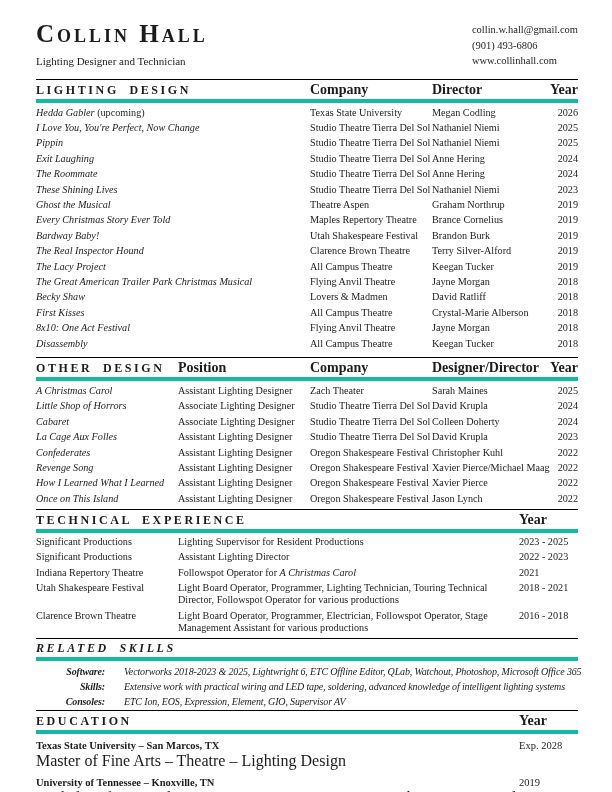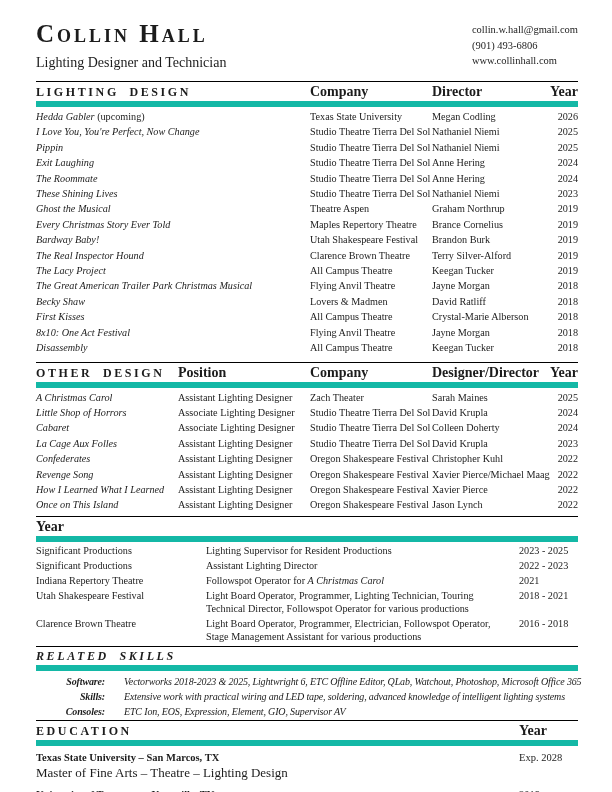--- a/index.html
+++ b/index.html
@@ -5,55 +5,55 @@
   * { margin:0; padding:0; box-sizing:border-box; }
   html,body { background:#888; }
   .page {
     width:612px; height:792px; margin:0 auto; background:#ffffff;
     font-family:"Liberation Serif","DejaVu Serif",serif;
     color:#1c1c1c; padding:20px 34px 0 36px; overflow:hidden; position:relative;
   }
   
   .top { display:flex; justify-content:space-between; align-items:flex-start; }
   .name { font-size:25px; font-weight:bold; font-variant:small-caps; letter-spacing:3px; line-height:28px; }
-  .subtitle { font-size:14px; margin-top:7px; }
+  .subtitle { font-size:11px; margin-top:7px; }
   .contact { font-size:10.5px; line-height:15.5px; padding-top:2px; }
   
   .sec { margin-top:6px; }
   .sec-head {
-    border-top:1px solid #000; border-bottom:6px solid #14b8a6;
+    border-top:1px solid #000; border-bottom:4px solid #14b8a6;
     padding:2px 0 1px 0; align-items:baseline;
   }
   .sec-title { font-size:12px; font-weight:bold; letter-spacing:2.6px; word-spacing:5px; }
   .col-h { font-size:14px; font-weight:bold; }
   
   .grid-ld { display:grid; grid-template-columns:274px 122px minmax(0,1fr) 44px; }
   .grid-od { display:grid; grid-template-columns:142px 132px 122px minmax(0,1fr) 44px; }
   .grid-te { display:grid; grid-template-columns:142px minmax(0,1fr) 59px; }
   .grid-ed { display:grid; grid-template-columns:minmax(0,1fr) 59px; }
   .rows { padding-top:2px; }
   .row { font-size:10.2px; line-height:15.4px; }
   .cell { white-space:nowrap; overflow:visible; }
   .year { text-align:right; white-space:nowrap; }
   .year-left { text-align:left; }
   .it { font-style:italic; }
   
   .te-row { font-size:10.2px; line-height:12.6px; margin-bottom:2.6px; }
-  .te-row .wrap { white-space:normal; padding-right:8px;margin-left:28px; }
+  .te-row .wrap { white-space:normal; padding-right:8px; }
   .rows-te { padding-top:3px; }
   
   .grid-rs { display:grid; grid-template-columns:69px minmax(0,1fr); column-gap:19px; }
   .rs-row { font-size:10px; line-height:13px; margin-bottom:2px; letter-spacing:-0.15px; }
   .rs-label { font-weight:bold; text-align:right; white-space:nowrap; }
   .rs-text { white-space:nowrap; }
   .rows-rs { padding-top:4px; }
   
   .edu-entry { margin-bottom:9px; }
   .edu-inst { font-weight:bold; font-size:10.5px; line-height:14px; white-space:nowrap; }
-  .edu-degree { font-size:13px; line-height:13px; margin-top:1px; }
+  .edu-degree { font-size:16px; line-height:13px; margin-top:1px; }
   .rows-ed { padding-top:5px; }
   .sec-ld { margin-top:10px; }
   .sec-te { margin-top:3px; }
   .sec-rs { margin-top:3px;font-style:italic; }
   .sec-ed { margin-top:2px; }
 </style>
 </head>
 <body>
 
 <div class="page">
@@ -264,20 +264,21 @@
           <div class="cell">Assistant Lighting Designer</div>
           <div class="cell">Oregon Shakespeare Festival</div>
           <div class="cell">Jason Lynch</div>
           <div class="cell year">2022</div>
         </div>
       </div>
   </div>
 
   <div class="sec sec-te">
     <div class="sec-head grid-te">
+      <div class="sec-title" style="grid-column:1 / span 2;">TECHNICAL EXPERIENCE</div>
       <div class="col-h year-left">Year</div>
     </div>
     <div class="rows rows-te">
 
         <div class="te-row grid-te">
           <div class="cell">Significant Productions</div>
           <div class="wrap"><span>Lighting Supervisor for Resident Productions</span><span class="it"></span></div>
           <div class="cell year-left">2023 - 2025</div>
         </div>
 

